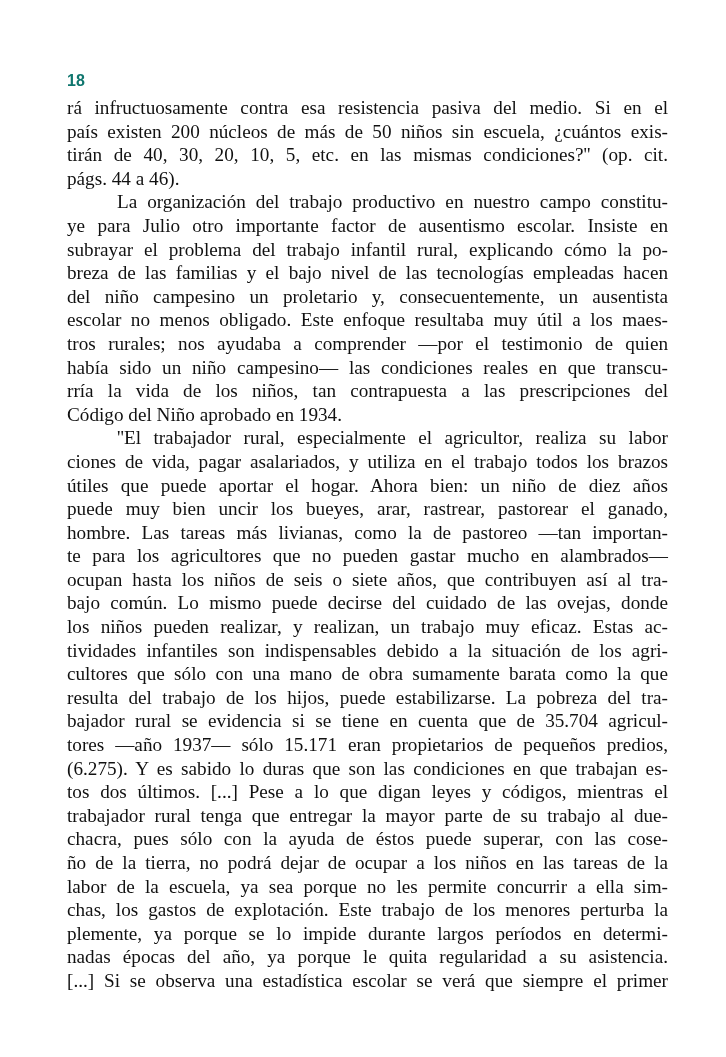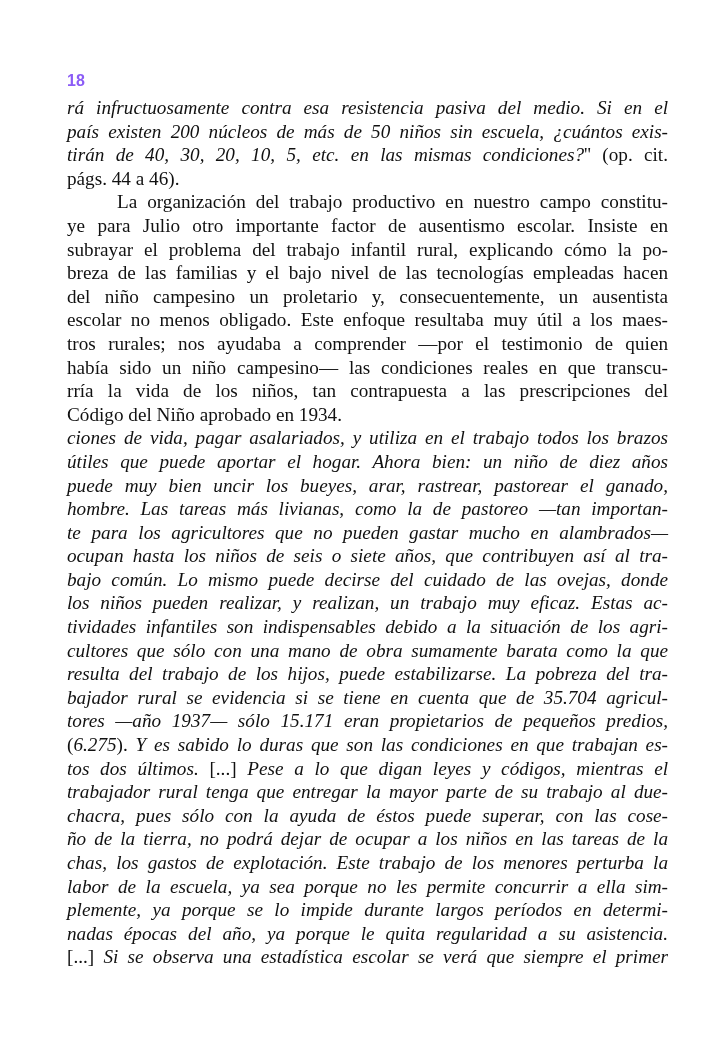--- a/index.html
+++ b/index.html
@@ -1,31 +1,31 @@
 <!DOCTYPE html>
 <html><head>
 <meta charset="utf-8">
 <style>
   html, body { margin:0; padding:0; background:#ffffff; }
   body { width:726px; height:1057px; position:relative; overflow:hidden; }
   .page-number {
     position:absolute; left:67px; top:72px;
-    font-family:"Liberation Sans", sans-serif; font-size:16px; font-weight:bold; color:#8b5cf6;
+    font-family:"Liberation Sans", sans-serif; font-size:16px; font-weight:bold; color:#0f766e;
   }
   .text-block {
     position:absolute; left:67px; top:96px; width:601px;
     font-family:"Liberation Serif", serif; font-size:19.2px; color:#111;
   }
   .line {
     display:block; height:23.6px; line-height:23.6px; white-space:nowrap;
     text-align:justify; text-align-last:justify;
   }
   .line.last { text-align-last:left; }
   .line.indent { padding-left:50px; }
-  .it { font-style:italic; }
+  .it { }
   .rm { font-style:normal; }
 </style>
 </head>
 <body>
 
 <div class="page-number">18</div>
 <div class="text-block" id="text-block">
     <span class="line"><span class="it">rá infructuosamente contra esa resistencia pasiva del medio. Si en el</span></span>
     <span class="line"><span class="it">país existen 200 núcleos de más de 50 niños sin escuela, ¿cuántos exis-</span></span>
     <span class="line"><span class="it">tirán de 40, 30, 20, 10, 5, etc. en las mismas condiciones?</span><span class="rm">'' (op. cit.</span></span>
@@ -33,36 +33,37 @@
     <span class="line indent"><span class="rm">La organización del trabajo productivo en nuestro campo constitu-</span></span>
     <span class="line"><span class="rm">ye para Julio otro importante factor de ausentismo escolar. Insiste en</span></span>
     <span class="line"><span class="rm">subrayar el problema del trabajo infantil rural, explicando cómo la po-</span></span>
     <span class="line"><span class="rm">breza de las familias y el bajo nivel de las tecnologías empleadas hacen</span></span>
     <span class="line"><span class="rm">del niño campesino un proletario y, consecuentemente, un ausentista</span></span>
     <span class="line"><span class="rm">escolar no menos obligado. Este enfoque resultaba muy útil a los maes-</span></span>
     <span class="line"><span class="rm">tros rurales; nos ayudaba a comprender —por el testimonio de quien</span></span>
     <span class="line"><span class="rm">había sido un niño campesino— las condiciones reales en que transcu-</span></span>
     <span class="line"><span class="rm">rría la vida de los niños, tan contrapuesta a las prescripciones del</span></span>
     <span class="line last"><span class="rm">Código del Niño aprobado en 1934.</span></span>
+    <span class="line indent"><span class="it">''El trabajador rural, especialmente el agricultor, realiza su labor</span></span>
     <span class="line"><span class="it">ciones de vida, pagar asalariados, y utiliza en el trabajo todos los brazos</span></span>
     <span class="line"><span class="it">útiles que puede aportar el hogar. Ahora bien: un niño de diez años</span></span>
     <span class="line"><span class="it">puede muy bien uncir los bueyes, arar, rastrear, pastorear el ganado,</span></span>
     <span class="line"><span class="it">hombre. Las tareas más livianas, como la de pastoreo —tan importan-</span></span>
     <span class="line"><span class="it">te para los agricultores que no pueden gastar mucho en alambrados—</span></span>
     <span class="line"><span class="it">ocupan hasta los niños de seis o siete años, que contribuyen así al tra-</span></span>
     <span class="line"><span class="it">bajo común. Lo mismo puede decirse del cuidado de las ovejas, donde</span></span>
     <span class="line"><span class="it">los niños pueden realizar, y realizan, un trabajo muy eficaz. Estas ac-</span></span>
     <span class="line"><span class="it">tividades infantiles son indispensables debido a la situación de los agri-</span></span>
     <span class="line"><span class="it">cultores que sólo con una mano de obra sumamente barata como la que</span></span>
     <span class="line"><span class="it">resulta del trabajo de los hijos, puede estabilizarse. La pobreza del tra-</span></span>
     <span class="line"><span class="it">bajador rural se evidencia si se tiene en cuenta que de 35.704 agricul-</span></span>
     <span class="line"><span class="it">tores —año 1937— sólo 15.171 eran propietarios de pequeños predios,</span></span>
     <span class="line"><span class="rm">(</span><span class="it">6.275</span><span class="rm">).</span><span class="it"> Y es sabido lo duras que son las condiciones en que trabajan es-</span></span>
     <span class="line"><span class="it">tos dos últimos. </span><span class="rm">[...]</span><span class="it"> Pese a lo que digan leyes y códigos, mientras el</span></span>
     <span class="line"><span class="it">trabajador rural tenga que entregar la mayor parte de su trabajo al due-</span></span>
     <span class="line"><span class="it">chacra, pues sólo con la ayuda de éstos puede superar, con las cose-</span></span>
     <span class="line"><span class="it">ño de la tierra, no podrá dejar de ocupar a los niños en las tareas de la</span></span>
+    <span class="line"><span class="it">labor de la escuela, ya sea porque no les permite concurrir a ella sim-</span></span>
     <span class="line"><span class="it">chas, los gastos de explotación. Este trabajo de los menores perturba la</span></span>
-    <span class="line"><span class="it">labor de la escuela, ya sea porque no les permite concurrir a ella sim-</span></span>
     <span class="line"><span class="it">plemente, ya porque se lo impide durante largos períodos en determi-</span></span>
     <span class="line"><span class="it">nadas épocas del año, ya porque le quita regularidad a su asistencia.</span></span>
     <span class="line"><span class="rm">[...]</span><span class="it"> Si se observa una estadística escolar se verá que siempre el primer</span></span>
   </div>
 
 </body></html>

